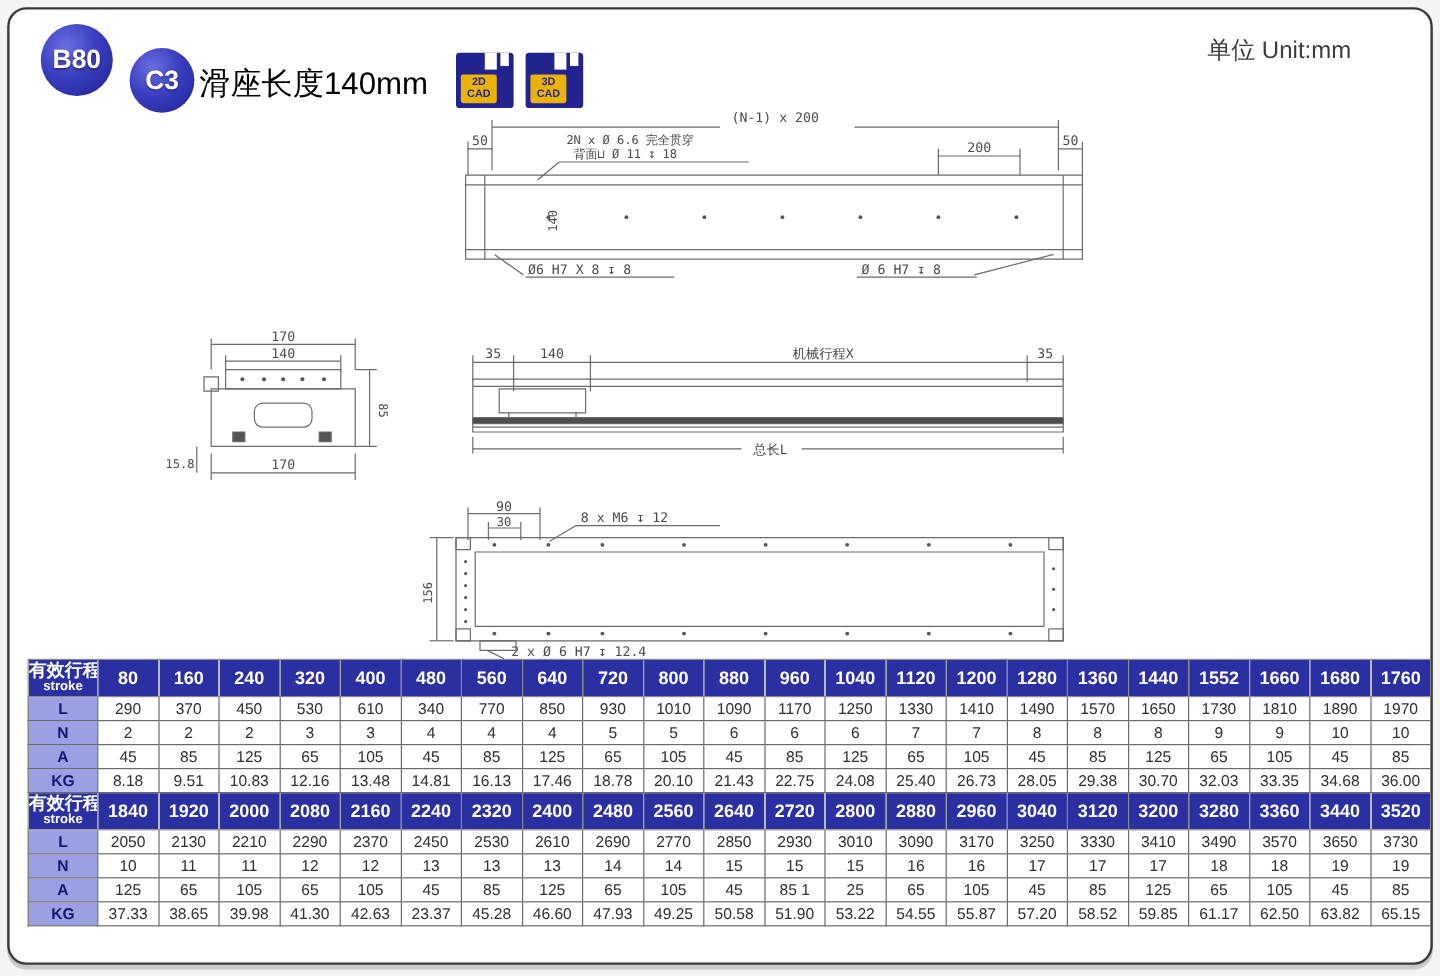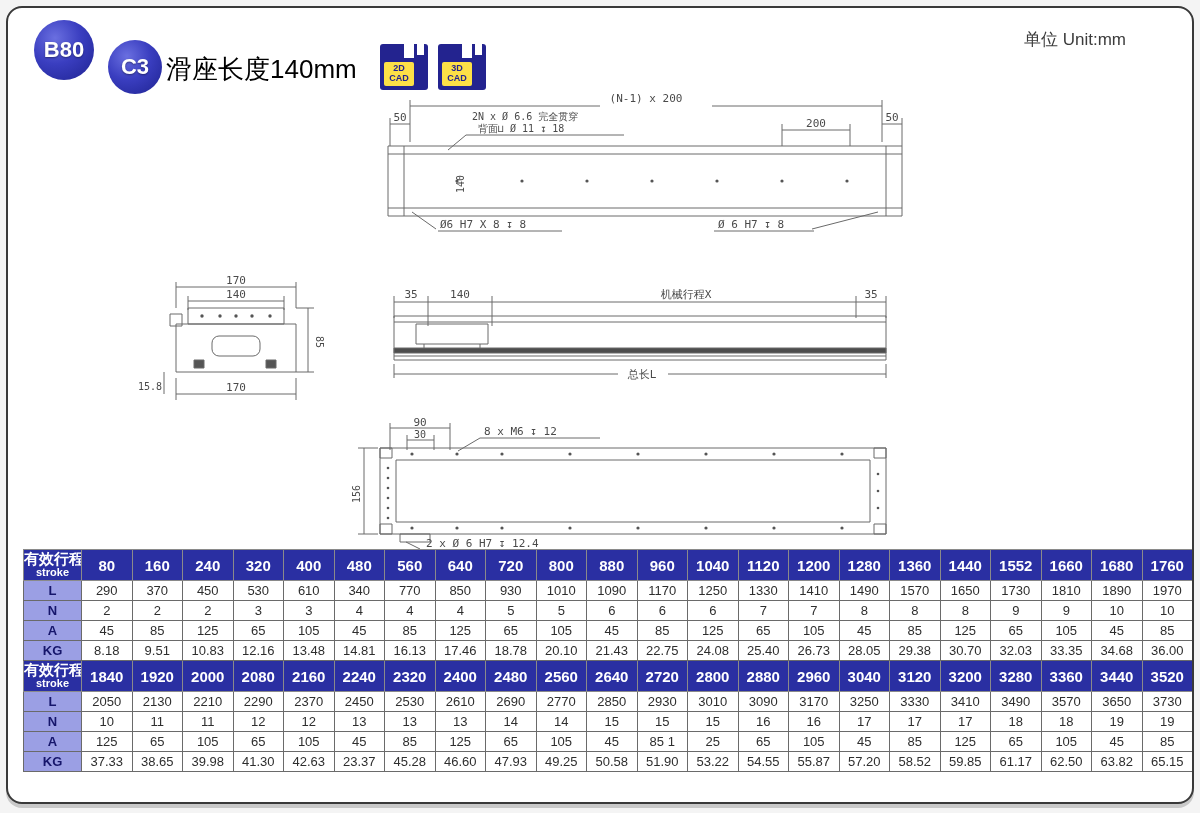--- a/index.html
+++ b/index.html
@@ -17,25 +17,25 @@
     text-shadow:0 1px 2px rgba(0,0,0,.4);
   }
   #badge-b80 { left:26px; top:12px; width:60px; height:60px; font-size:22px; }
   #badge-c3  { left:100px; top:32px; width:54px; height:54px; font-size:22px; }
   #subtitle  { position:absolute; left:158px; top:44px; font-size:26px; color:#000000; }
   .cad-icon { position:absolute; top:36px; width:48px; height:46px; background:#23238f; border-radius:3px; cursor:pointer; }
   #cad-2d { left:372px; } #cad-3d { left:430px; }
   .cad-notch1 { position:absolute; left:24px; top:0; width:10px; height:14px; background:#fff; }
   .cad-notch2 { position:absolute; right:4px; top:0; width:7px; height:11px; background:#fff; }
   .cad-label {
-    position:absolute; left:4px; bottom:4px; width:30px; height:24px; background:#fde047;
+    position:absolute; left:4px; bottom:4px; width:30px; height:24px; background:#eab308;
     border-radius:2px; color:#23238f; font-size:9px; font-weight:bold; line-height:1.1;
     display:flex; flex-direction:column; align-items:center; justify-content:center;
   }
-  #unit-label { position:absolute; right:66px; top:20px; font-size:17px; color:#3c3c3c; }
+  #unit-label { position:absolute; right:66px; top:20px; font-size:20px; color:#3c3c3c; }
   
   svg { position:absolute; overflow:visible; }
   svg line, svg rect, svg path, svg circle, svg polyline { vector-effect:non-scaling-stroke; }
   .dwg-text { font-family:"DejaVu Sans Mono","DejaVu Sans",monospace; font-size:11px; fill:#4a4a4a; }
   .dwg-text-sm { font-family:"DejaVu Sans Mono","DejaVu Sans",monospace; font-size:10px; fill:#4a4a4a; }
   
   #stroke-table-wrap { position:absolute; left:15px; top:541px; width:1008px; }
   table { border-collapse:collapse; table-layout:fixed; width:1170px; font-family:"Liberation Sans","DejaVu Sans",sans-serif; }
   col.lab { width:58px; }
   th, td { border:1px solid #6a6a6a; text-align:center; overflow:hidden; white-space:nowrap; }

